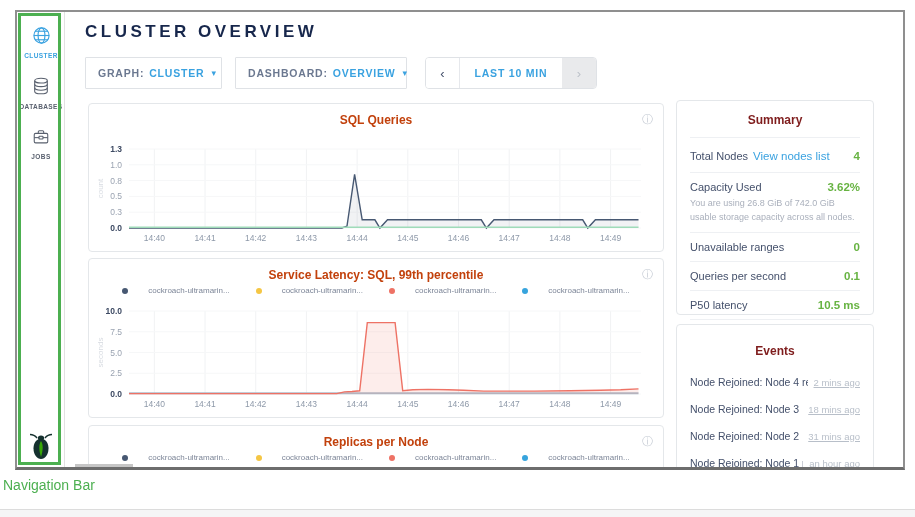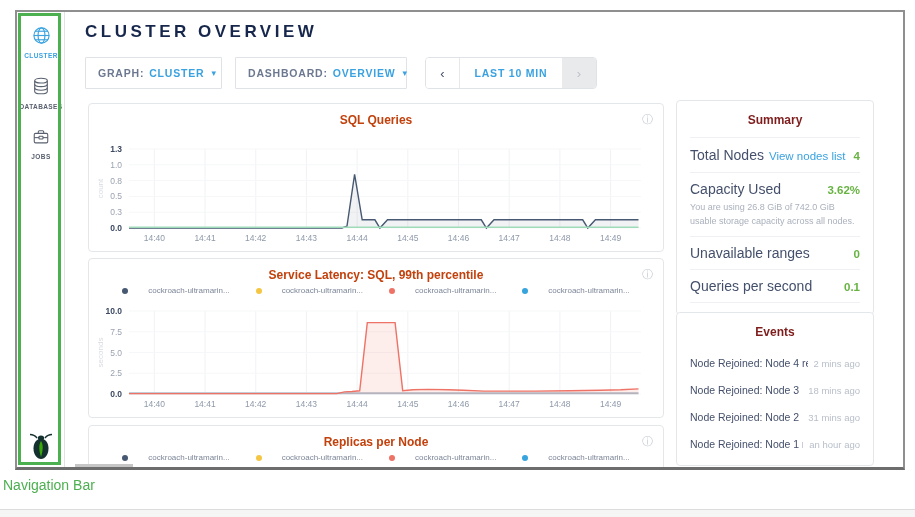--- a/index.html
+++ b/index.html
@@ -52,31 +52,31 @@
   .info-icon { position:absolute; right:10px; top:8px; font-size:11px; color:#c4cad3; cursor:pointer; }
   .legend { display:flex; justify-content:center; gap:26px; margin-top:4px; }
   .legend-item { display:flex; align-items:center; gap:20px; }
   .legend-dot { width:6px; height:6px; border-radius:50%; }
   .legend-label { font-size:8px; color:#7d8698; }
   .chart-svg { position:absolute; left:0; bottom:0; }
 
   
   .rcard { left:659px; width:198px; }
   .card-summary { top:88px; height:215px; padding:0 13px; }
-  .card-events { top:300px; height:154px; padding:0 13px; }
+  .card-events { top:312px; height:154px; padding:7px 13px; }
   .rcard-title { text-align:center; font-size:12px; font-weight:bold; color:#7f1d1d; padding:12px 0 10px; }
   .srow { display:flex; justify-content:space-between; align-items:baseline;
     padding:8px 0; border-top:1px solid #eef0f3; }
-  .srow-label { font-size:14px; color:#44506b; }
+  .srow-label { font-size:11px; color:#44506b; }
   .srow-value { font-size:11.5px; font-weight:bold; color:#67b342; }
   .srow-link { font-size:11.5px; color:#3aa2e0; margin-left:5px; cursor:pointer; }
   .srow-sub { font-size:9px; color:#aab0bc; line-height:1.5; padding:0 0 8px; margin-top:-4px; }
   .erow { display:flex; justify-content:space-between; align-items:baseline; padding:7.5px 0; }
   .erow-text { font-size:10.5px; color:#44506b; white-space:nowrap; overflow:hidden; }
-  .erow-time { font-size:9.5px; color:#b8bfc9; white-space:nowrap; margin-left:6px; }
+  .erow-time { font-size:9.5px; color:#b8bfc9; white-space:nowrap; margin-left:6px;text-decoration:underline; }
 
   
   .annotation-label { position:absolute; left:3px; top:477px; font-size:14px; color:#4caf50; }
   .scroll-frag { position:absolute; left:73px; top:470px; width:58px; height:3px; background:#c6c6c6; }
   .bottom-strip { position:absolute; left:0; top:509px; width:915px; height:8px;
     background:#f5f5f6; border-top:1px solid #dcdcdc; }
 </style>
 </head>
 <body>
 

